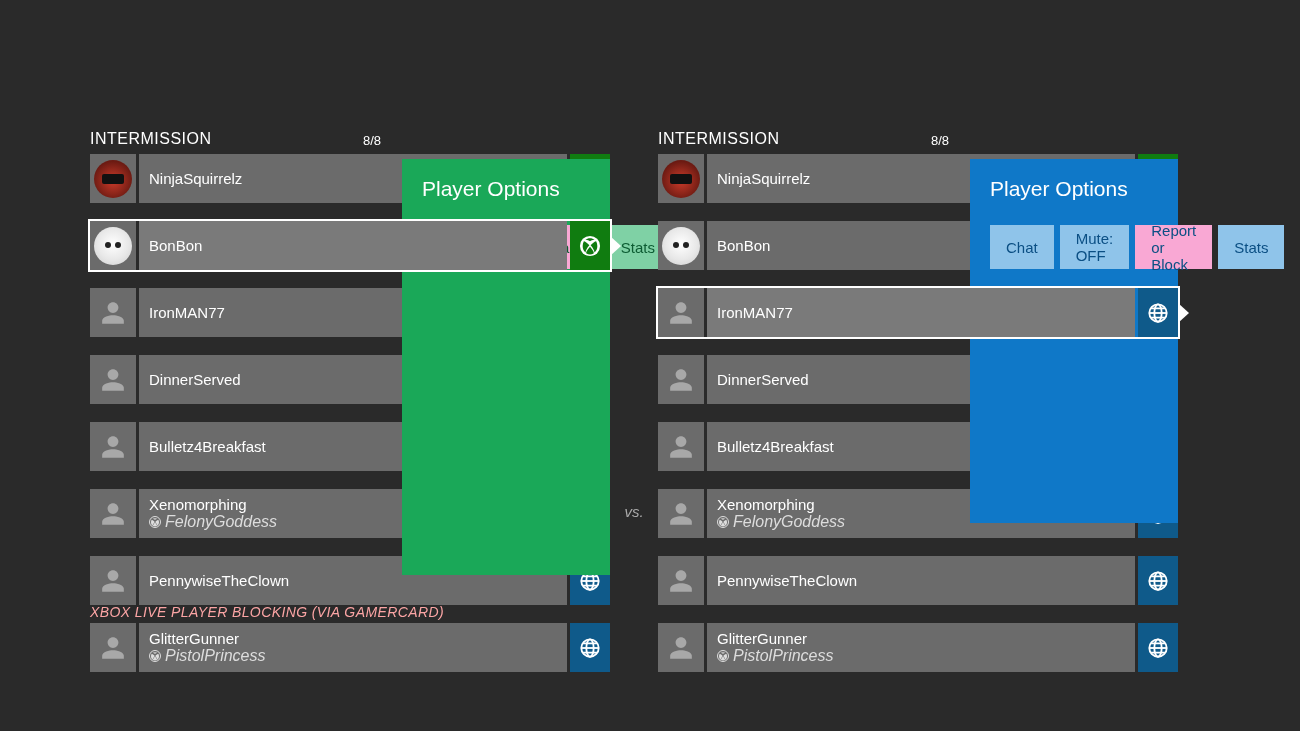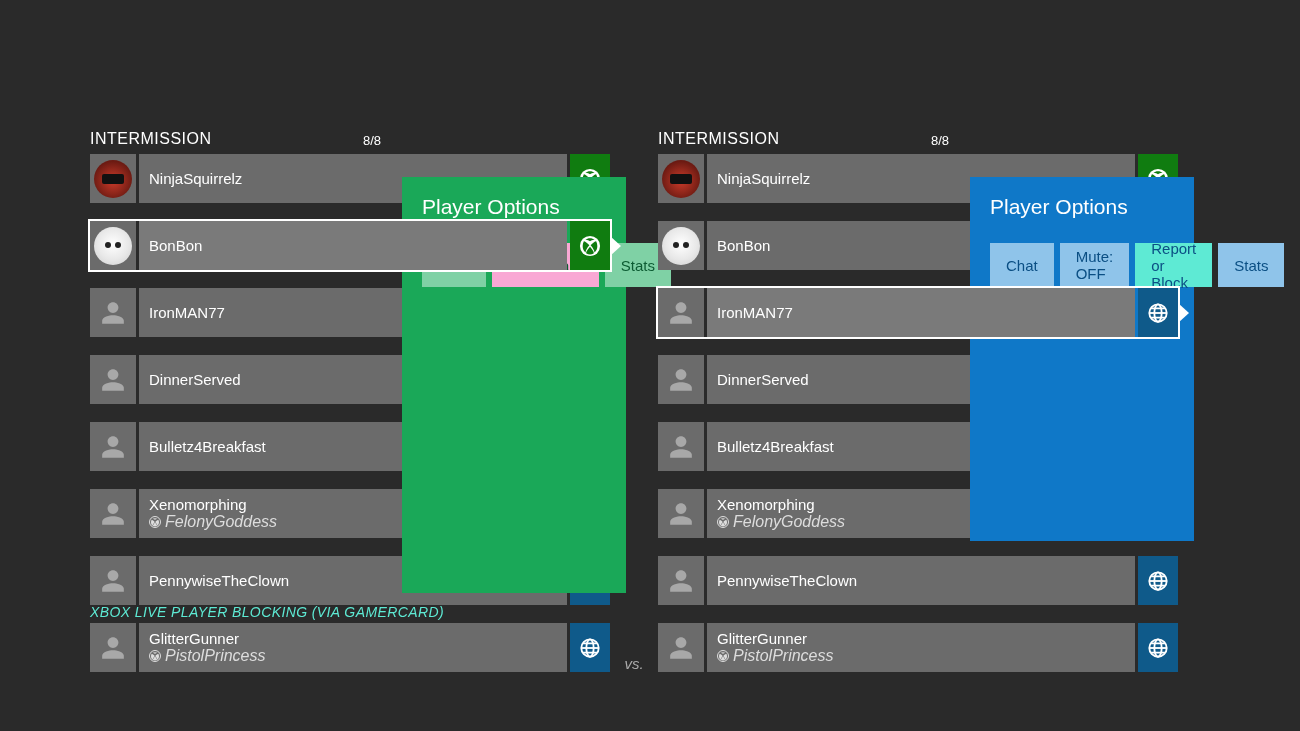--- a/index.html
+++ b/index.html
@@ -10,21 +10,21 @@
     height: 731px;
     overflow: hidden;
     color: #fff;
     position: relative;
   }
   .panels {
     position: absolute;
     top: 130px;
     left: 80px;
     display: flex;
-    align-items: flex-end;
+    align-items: center;
     padding-left: 10px;
   }
   .panel-group { width: 520px; position: relative; }
   .panel-group + .vs { width: 48px; text-align: center; color: #aaa; font-style: italic; font-size: 15px; padding-top: 220px; }
   .header-row { display: flex; align-items: flex-end; padding-bottom: 6px; }
   .header-title { font-size: 16px; letter-spacing: 0.5px; font-weight: 300; flex: 0 0 262px; }
   .header-count { font-size: 13px; font-weight: 300; flex: 0 0 40px; text-align: center; }
   .roster { display: flex; flex-direction: column; gap: 18px; }
   .player-row {
     display: flex;
@@ -67,45 +67,45 @@
     right: -11px; top: 50%; transform: translateY(-50%);
     width: 0; height: 0;
     border-top: 10px solid transparent;
     border-bottom: 10px solid transparent;
     border-left: 11px solid #fff;
     z-index: 3;
   }
   
   .flyout {
     position: absolute;
-    top: 47px;
-    width: 224px;
+    top: 29px;
+    width: 208px;
     padding: 18px 20px 24px 20px;
   }
   .flyout-left { left: 312px; background: #1aa858; height: 416px; }
   .flyout-right { left: 312px; background: #0f78c8; height: 364px; }
   .flyout-title { font-size: 21px; font-weight: 300; margin-bottom: 24px; }
   .opt-list { display: flex; flex-direction: row; gap: 6px; }
   .opt-btn {
     height: 44px;
     display: flex; align-items: center;
     padding: 0 16px;
     font-size: 15px;
     font-weight: 300;
   }
   .flyout-left .opt-btn { background: #7fd1a5; color: #0d5c33; }
   .flyout-left .opt-btn.active { background: #f9a8d4; color: #0d5c33; }
   .flyout-right .opt-btn { background: #8fc4ea; color: #0b4f84; }
-  .flyout-right .opt-btn.active { background: #5eead4; color: #0b4f84; }
+  .flyout-right .opt-btn.active { background: #f9a8d4; color: #0b4f84; }
   .caption {
     position: absolute;
     top: 474px;
     font-style: italic;
     font-size: 14px;
-    color: #5eead4;
+    color: #fca5a5;
     letter-spacing: 0.4px;
   }
   .caption-left { }
   .caption-right { }
   
   .av-ninja { background: radial-gradient(circle at 50% 55%, #cb3b2a 0%, #6b1a12 70%); position:relative; }
   .av-ninja::after{content:"";position:absolute;left:8px;top:14px;width:22px;height:10px;background:#111;border-radius:2px;}
   .av-bon { background: radial-gradient(circle at 50% 45%, #fff 0%, #e8e8e8 55%, #ccc 100%); position:relative;}
   .av-bon::before{content:"";position:absolute;left:11px;top:15px;width:6px;height:6px;background:#222;border-radius:50%;}
   .av-bon::after{content:"";position:absolute;left:21px;top:15px;width:6px;height:6px;background:#222;border-radius:50%;}

